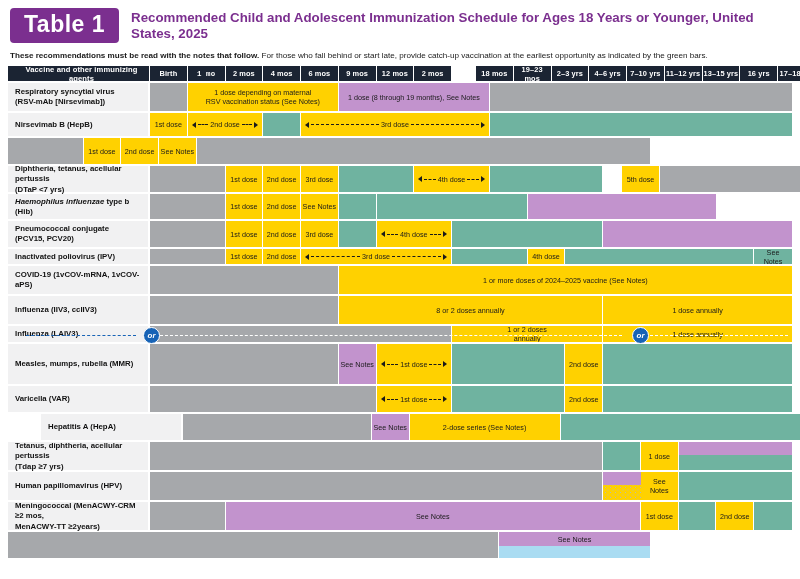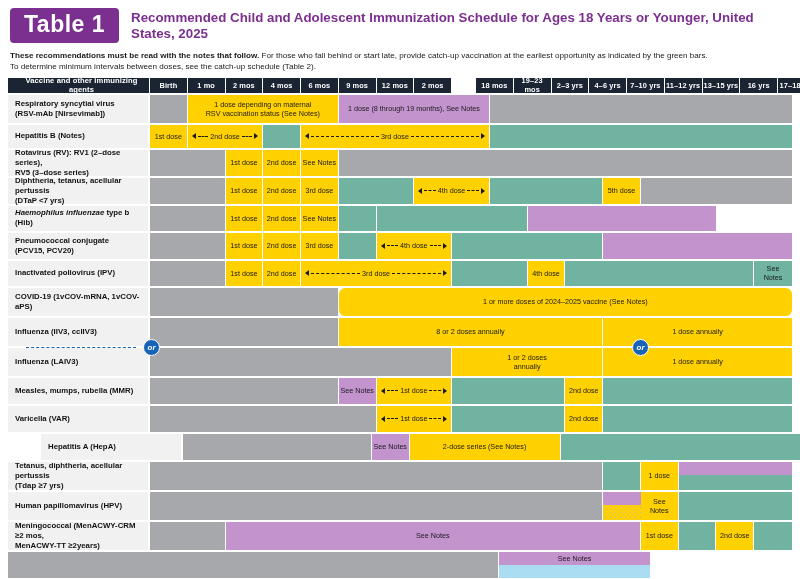--- a/index.html
+++ b/index.html
@@ -174,28 +174,27 @@
 
   <div class="hdr">
     <div class="table-badge">Table 1</div>
     <div class="hdr-title">Recommended Child and Adolescent Immunization Schedule for Ages 18 Years or Younger, United States, 2025</div>
   </div>
 
   <div class="note-block">
     <div>
       <b>These recommendations must be read with the notes that follow.</b><span> For those who fall behind or start late, provide catch-up vaccination at the earliest opportunity as indicated by the green bars.</span>
     </div>
-    <div>To determine minimum intervals between doses, see the catch-up schedule (Table 2).</div>
   </div>
 
   <div class="tbl" id="table-root">
       <div class="row">
         <div class="colhead lbl" style="width: 142px; flex: 0 0 142px;">Vaccine and other immunizing agents</div>
         <div class="colhead" style="width: 37.7647px; flex: 0 0 37.7647px;">Birth</div>
-        <div class="colhead" style="width: 37.7647px; flex: 0 0 37.7647px;">1 mo</div>
+        <div class="colhead" style="width: 37.7647px; flex: 0 0 37.7647px; font-family: Liberation Mono, monospace;">1 mo</div>
         <div class="colhead" style="width: 37.7647px; flex: 0 0 37.7647px;">2 mos</div>
         <div class="colhead" style="width: 37.7647px; flex: 0 0 37.7647px;">4 mos</div>
         <div class="colhead" style="width: 37.7647px; flex: 0 0 37.7647px;">6 mos</div>
         <div class="colhead" style="width: 37.7647px; flex: 0 0 37.7647px;">9 mos</div>
         <div class="colhead" style="width: 37.7647px; flex: 0 0 37.7647px;">12 mos</div>
         <div class="colhead" style="width: 37.7647px; flex: 0 0 37.7647px;">2 mos</div>
         <div class="colhead" style="width: 37.7647px; flex: 0 0 37.7647px; margin-left: 24px;">18 mos</div>
         <div class="colhead" style="width: 37.7647px; flex: 0 0 37.7647px;">19–23 mos</div>
         <div class="colhead" style="width: 37.7647px; flex: 0 0 37.7647px;">2–3 yrs</div>
         <div class="colhead" style="width: 37.7647px; flex: 0 0 37.7647px;">4–6 yrs</div>
@@ -215,21 +214,21 @@
             <span>1 dose depending on maternal<br>RSV vaccination status (See Notes)</span>
           </div>
           <div class="cell pu" style="width: 151.059px; flex: 0 0 151.059px;">
             <span>1 dose (8 through 19 months), See Notes</span>
           </div>
           <div class="cell g no-b" style="width: 302.118px; flex: 0 0 302.118px;"></div>
         </div>
       </div>
       <div class="row" style="height: 23px; position: relative;">
         <div class="lblcell">
-          <div>Hepatitis B (Notes)</div>
+          <div>Nirsevimab B (HepB)</div>
         </div>
         <div class="cells">
           <div class="cell y" style="width: 37.7647px; flex: 0 0 37.7647px;">
             <span>1st dose</span>
           </div>
           <div class="cell y" style="width: 75.5294px; flex: 0 0 75.5294px;">
             <div class="arrow-wrap">
               <div class="tri-l"></div>
               <div class="arrow-line"></div>
               <span class="arrow-txt">2nd dose</span>
@@ -244,23 +243,20 @@
               <div class="arrow-line"></div>
               <span class="arrow-txt">3rd dose</span>
               <div class="arrow-line"></div>
               <div class="tri-r"></div>
             </div>
           </div>
           <div class="cell tl no-b" style="width: 302.118px; flex: 0 0 302.118px;"></div>
         </div>
       </div>
       <div class="row" style="height: 26px; position: relative;">
-        <div class="lblcell">
-          <div>Rotavirus (RV): RV1 (2–dose series),<br>RV5 (3–dose series)</div>
-        </div>
         <div class="cells">
           <div class="cell g" style="width: 75.5294px; flex: 0 0 75.5294px;"></div>
           <div class="cell y" style="width: 37.7647px; flex: 0 0 37.7647px;">
             <span>1st dose</span>
           </div>
           <div class="cell y" style="width: 37.7647px; flex: 0 0 37.7647px;">
             <span>2nd dose</span>
           </div>
           <div class="cell y" style="width: 37.7647px; flex: 0 0 37.7647px;">
             <span>See Notes</span>
@@ -287,21 +283,21 @@
           <div class="cell y" style="width: 75.5294px; flex: 0 0 75.5294px;">
             <div class="arrow-wrap">
               <div class="tri-l"></div>
               <div class="arrow-line"></div>
               <span class="arrow-txt">4th dose</span>
               <div class="arrow-line"></div>
               <div class="tri-r"></div>
             </div>
           </div>
           <div class="cell tl" style="width: 113.294px; flex: 0 0 113.294px;"></div>
-          <div class="cell y" style="width: 37.7647px; flex: 0 0 37.7647px;">
+          <div class="cell y" style="width: 37.7647px; flex: 0 0 37.7647px; margin-left: 19px;">
             <span>5th dose</span>
           </div>
           <div class="cell g no-b" style="width: 151.059px; flex: 0 0 151.059px;"></div>
         </div>
       </div>
       <div class="row" style="height: 25px; position: relative;">
         <div class="lblcell">
           <div><i>Haemophilus influenzae</i> type b (Hib)</div>
         </div>
         <div class="cells">
@@ -342,21 +338,21 @@
               <div class="arrow-line"></div>
               <span class="arrow-txt">4th dose</span>
               <div class="arrow-line"></div>
               <div class="tri-r"></div>
             </div>
           </div>
           <div class="cell tl" style="width: 151.059px; flex: 0 0 151.059px;"></div>
           <div class="cell pu no-b" style="width: 188.824px; flex: 0 0 188.824px;"></div>
         </div>
       </div>
-      <div class="row" style="height: 25px; position: relative;">
+      <div class="row" style="height: 15px; position: relative;">
         <div class="lblcell">
           <div>Inactivated poliovirus (IPV)</div>
         </div>
         <div class="cells">
           <div class="cell g" style="width: 75.5294px; flex: 0 0 75.5294px;"></div>
           <div class="cell y" style="width: 37.7647px; flex: 0 0 37.7647px;">
             <span>1st dose</span>
           </div>
           <div class="cell y" style="width: 37.7647px; flex: 0 0 37.7647px;">
             <span>2nd dose</span>
@@ -379,54 +375,54 @@
             <span>See<br>Notes</span>
           </div>
         </div>
       </div>
       <div class="row" style="height: 28px; position: relative;">
         <div class="lblcell">
           <div>COVID-19 (1vCOV-mRNA, 1vCOV-aPS)</div>
         </div>
         <div class="cells">
           <div class="cell g" style="width: 188.824px; flex: 0 0 188.824px;"></div>
-          <div class="cell y no-b" style="width: 453.176px; flex: 0 0 453.176px; border-radius: 6px;">
+          <div class="cell y no-b" style="width: 453.176px; flex: 0 0 453.176px;">
             <span>1 or more doses of 2024–2025 vaccine (See Notes)</span>
           </div>
         </div>
       </div>
       <div class="row" style="height: 28px; position: relative;">
         <div class="lblcell">
           <div>Influenza (IIV3, ccIIV3)</div>
         </div>
         <div class="cells">
           <div class="cell g" style="width: 188.824px; flex: 0 0 188.824px;"></div>
           <div class="cell y" style="width: 264.353px; flex: 0 0 264.353px;">
             <span>8 or 2 doses annually</span>
           </div>
           <div class="cell y no-b" style="width: 188.824px; flex: 0 0 188.824px;">
             <span>1 dose annually</span>
           </div>
         </div>
       </div>
-      <div class="row" style="height: 28px; position: relative;">
+      <div class="row" style="height: 16px; position: relative;">
         <div class="lblcell">
           <div>Influenza (LAIV3)</div>
         </div>
         <div class="cells">
           <div class="cell g" style="width: 302.118px; flex: 0 0 302.118px;"></div>
           <div class="cell y" style="width: 151.059px; flex: 0 0 151.059px;">
             <span>1 or 2 doses<br>annually</span>
           </div>
           <div class="cell y no-b" style="width: 188.824px; flex: 0 0 188.824px;">
             <span>1 dose annually</span>
           </div>
         </div>
       </div>
-      <div class="row" style="height: 26px; position: relative; justify-content: center;">
+      <div class="row" style="height: 40px; position: relative; justify-content: center;">
         <div class="lblcell">
           <div>Measles, mumps, rubella (MMR)</div>
         </div>
         <div class="cells">
           <div class="cell g" style="width: 188.824px; flex: 0 0 188.824px;"></div>
           <div class="cell pu" style="width: 37.7647px; flex: 0 0 37.7647px;">
             <span>See Notes</span>
           </div>
           <div class="cell y" style="width: 75.5294px; flex: 0 0 75.5294px;">
             <div class="arrow-wrap">

